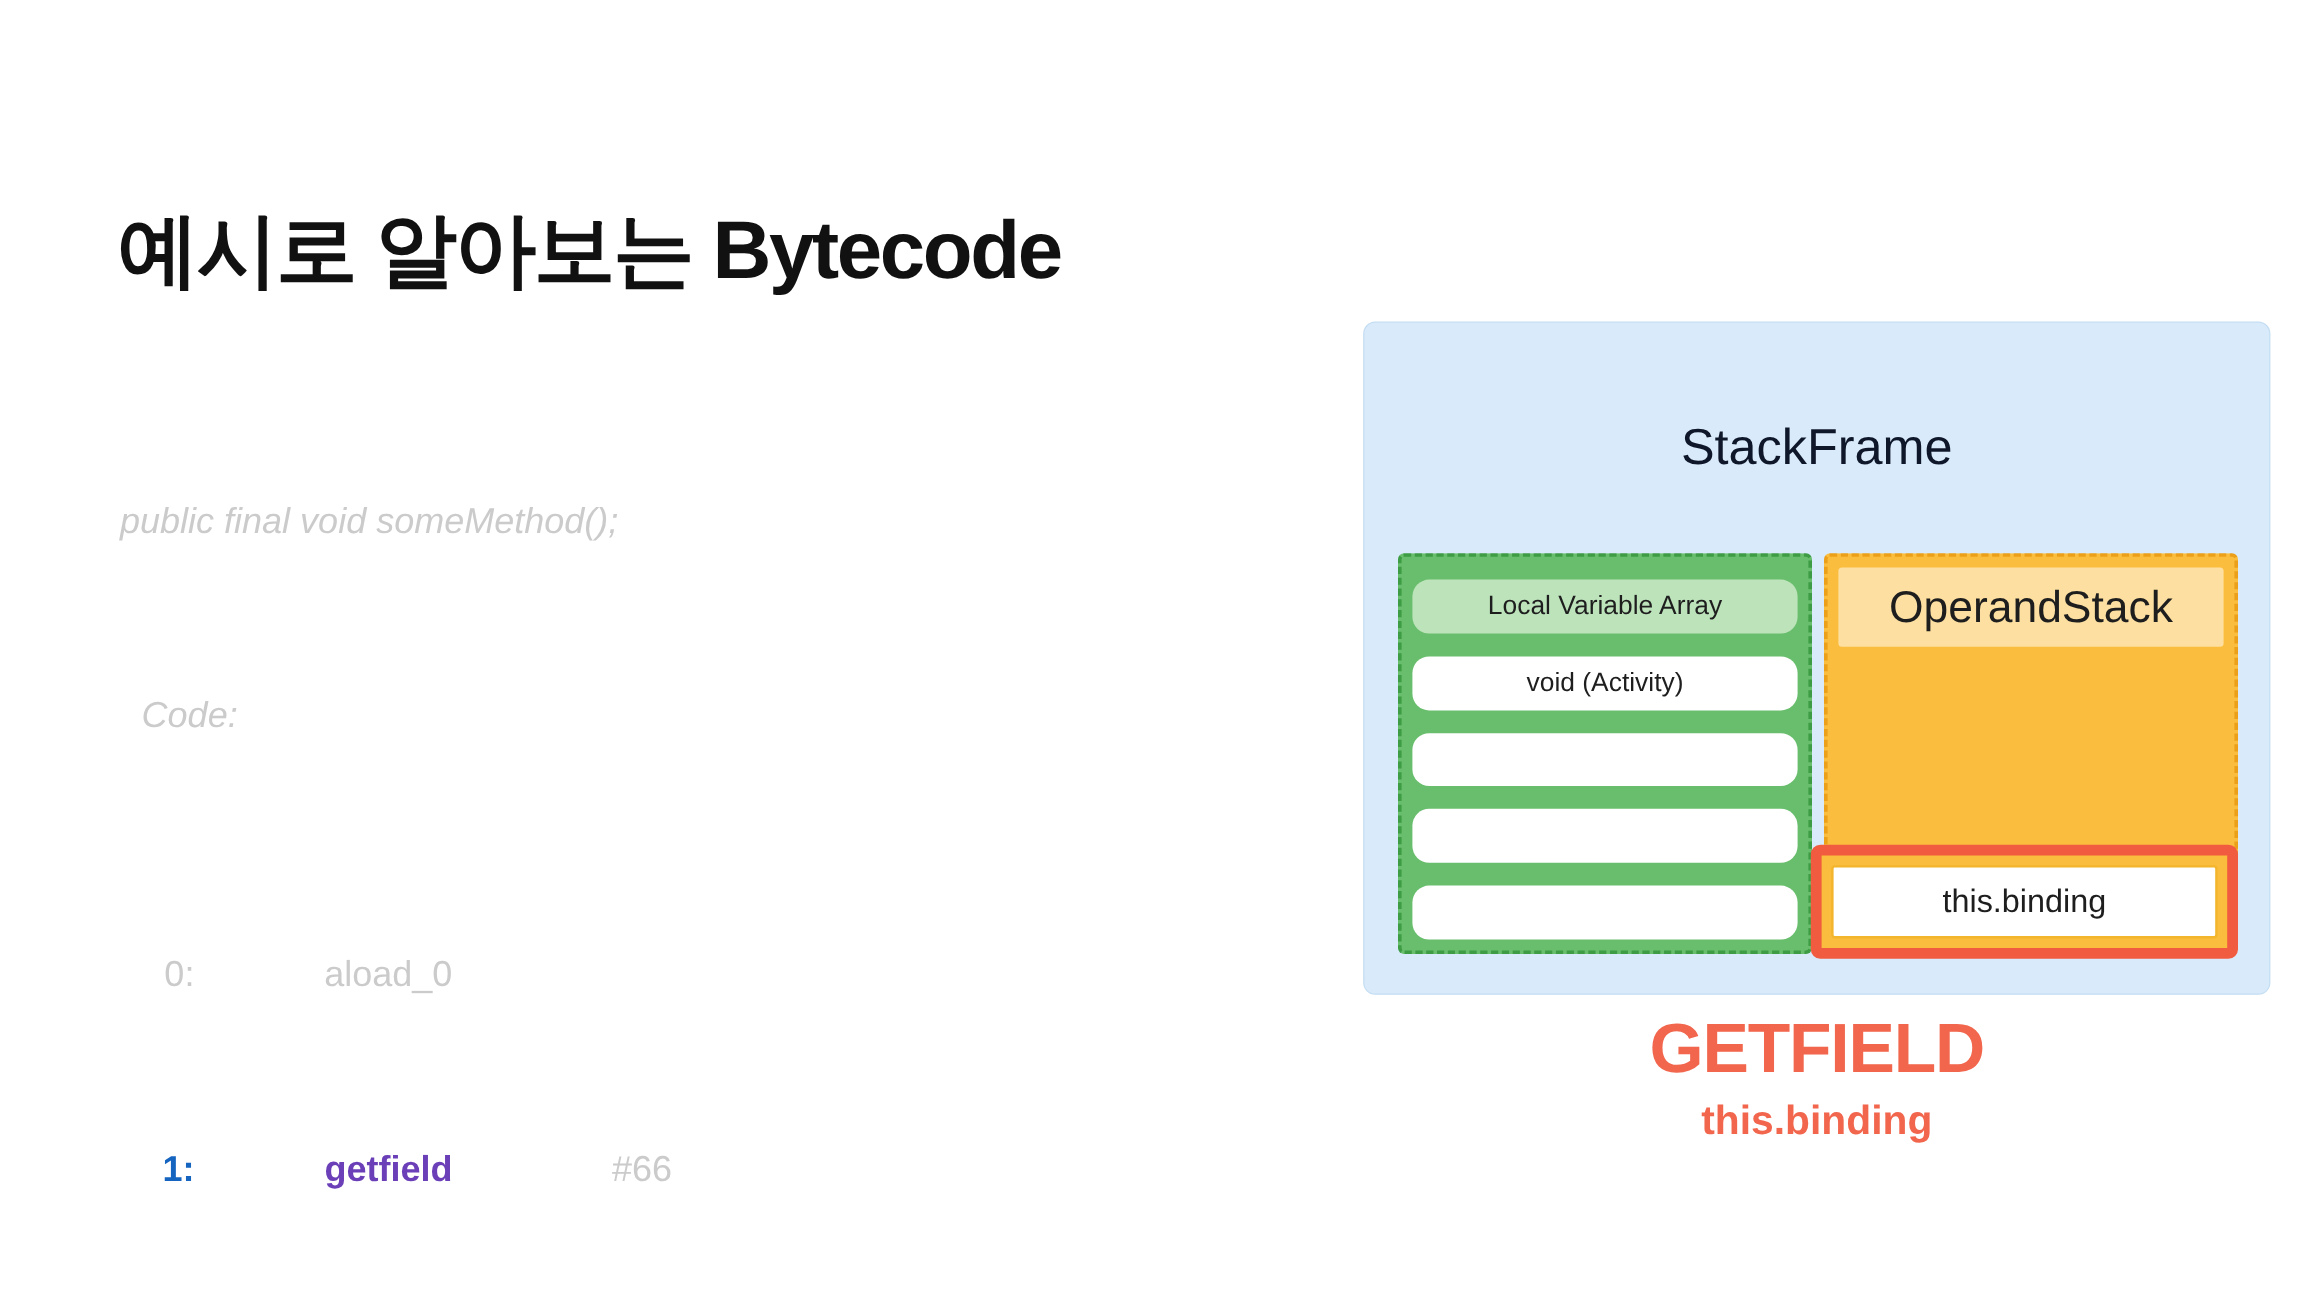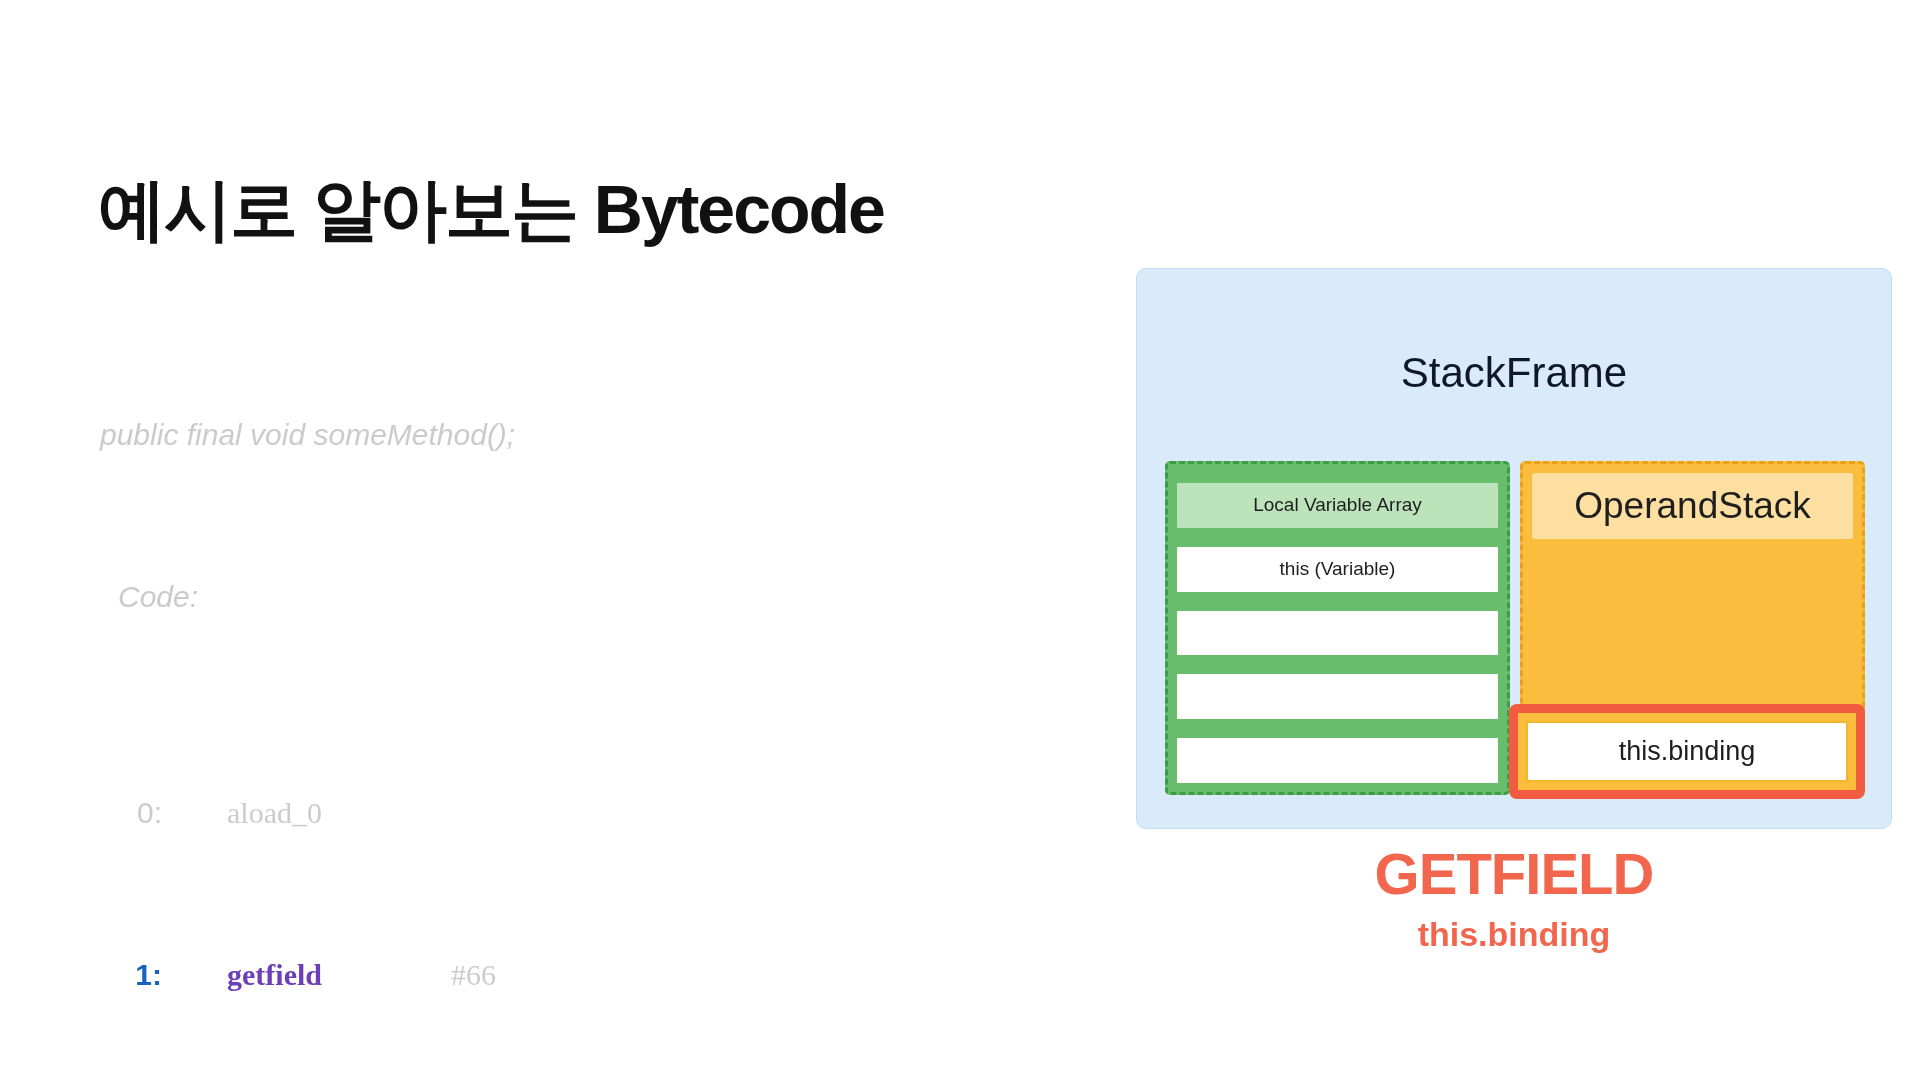--- a/index.html
+++ b/index.html
@@ -27,21 +27,21 @@
     font-size:30px;line-height:54px;color:var(--code-gray);white-space:pre;
   }
   .code-line{height:54px;font-style:italic;}
   .code-line.indent-1{padding-left:18px;}
   .instr{
     display:grid;height:54px;
     grid-template-columns:62px 205px 173px auto;column-gap:10px;
     align-items:center;
   }
   .instr .offset{text-align:right;}
-  .instr .mnemonic,.instr .op,.instr .comment{text-align:center;font-family:Liberation Serif, serif;}
+  .instr .mnemonic,.instr .op,.instr .comment{text-align:right;}
   .instr.highlight .offset{color:var(--offset-blue);font-weight:700;}
   .instr.highlight .mnemonic{color:var(--mnemonic-purple);font-weight:700;}
   
   .sf-panel{
     position:absolute;left:1136px;top:268px;width:756px;height:561px;
     background:var(--panel-blue);border:1px solid var(--panel-blue-border);
     border-radius:10px;box-sizing:border-box;z-index:5;
   }
   .sf-title{
     position:absolute;left:0;top:80px;width:100%;text-align:center;
@@ -55,21 +55,21 @@
   .col-green{
     background:var(--green-fill);border:3px dashed var(--green-dash);
     padding:9px;display:flex;flex-direction:column;gap:9px;
   }
   .col-orange{
     background:var(--orange-fill);border:3px dashed var(--orange-dash);
     padding:9px;position:relative;
   }
   .sf-row{
     flex:1;display:flex;align-items:center;justify-content:center;
-    font-size:19px;color:var(--text-dark);border-radius:1px;margin-top:10px;
+    font-size:22px;color:var(--text-dark);border-radius:14px;margin-top:10px;
   }
   .row-header-green{background:var(--green-light);}
   .row-slot{background:#ffffff;}
   .row-header-orange{
     height:66px;background:var(--orange-light);border-radius:3px;
     display:flex;align-items:center;justify-content:center;
     font-size:37px;color:var(--text-dark);
   }
   
   .operand-top{
@@ -123,21 +123,21 @@
     
   </div>
 
   <div class="sf-panel">
     <div class="sf-title">StackFrame</div>
 
     <div class="sf-columns">
 
       <div class="sf-col col-green">
         <div class="sf-row row-header-green">Local Variable Array</div>
-        <div class="sf-row row-slot">this (Variable)</div>
+        <div class="sf-row row-slot">void (Activity)</div>
         <div class="sf-row row-slot"></div>
         <div class="sf-row row-slot"></div>
         <div class="sf-row row-slot"></div>
       </div>
 
       <div class="sf-col col-orange">
         <div class="row-header-orange">OperandStack</div>
       </div>
 
     </div>

